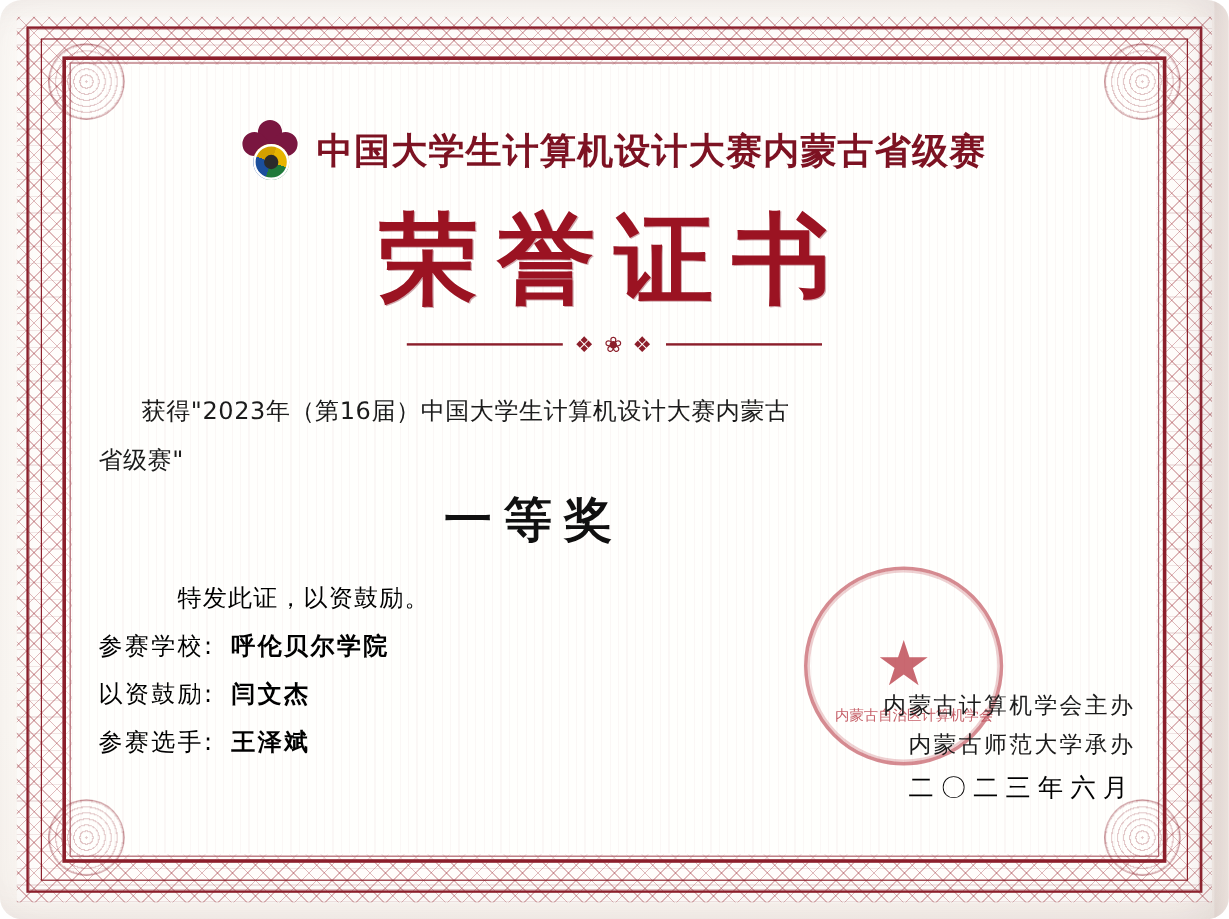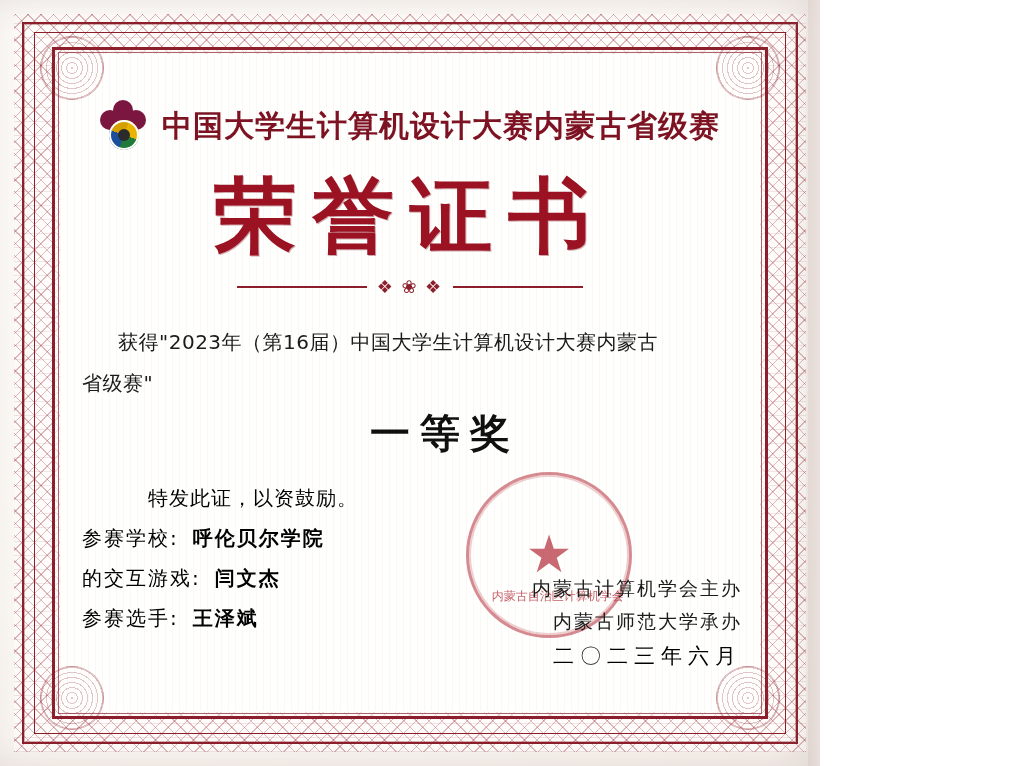--- a/index.html
+++ b/index.html
@@ -9,25 +9,26 @@
   }
   body {
     width: 1024px;
     height: 766px;
     overflow: hidden;
     font-family: "Liberation Serif", serif;
   }
 
   .certificate {
     position: relative;
-    width: 820px;
+    width: 1024px;
     height: 766px;
     background:
       radial-gradient(ellipse at 20% 20%, #fffdfa 0%, #fdfaf6 55%, #f7f1ec 100%);
     overflow: hidden;
+    border-radius: 18px;
   }
 
   
   .lace {
     position: absolute;
     left: 14px;
     top: 14px;
     right: 14px;
     bottom: 14px;
     background-color: #fffdfb;
@@ -384,21 +385,21 @@
     <div class="prize">一等奖</div>
 
     <div class="encourage">特发此证，以资鼓励。</div>
 
     <div class="fields">
       <div class="field-row">
         <span class="field-label">参赛学校:</span>
         <span class="field-value">呼伦贝尔学院</span>
       </div>
       <div class="field-row">
-        <span class="field-label">的交互游戏:</span>
+        <span class="field-label">以资鼓励:</span>
         <span class="field-value">闫文杰</span>
       </div>
       <div class="field-row">
         <span class="field-label">参赛选手:</span>
         <span class="field-value">王泽斌</span>
       </div>
     </div>
 
     <div class="seal">
       <div class="star"></div>

